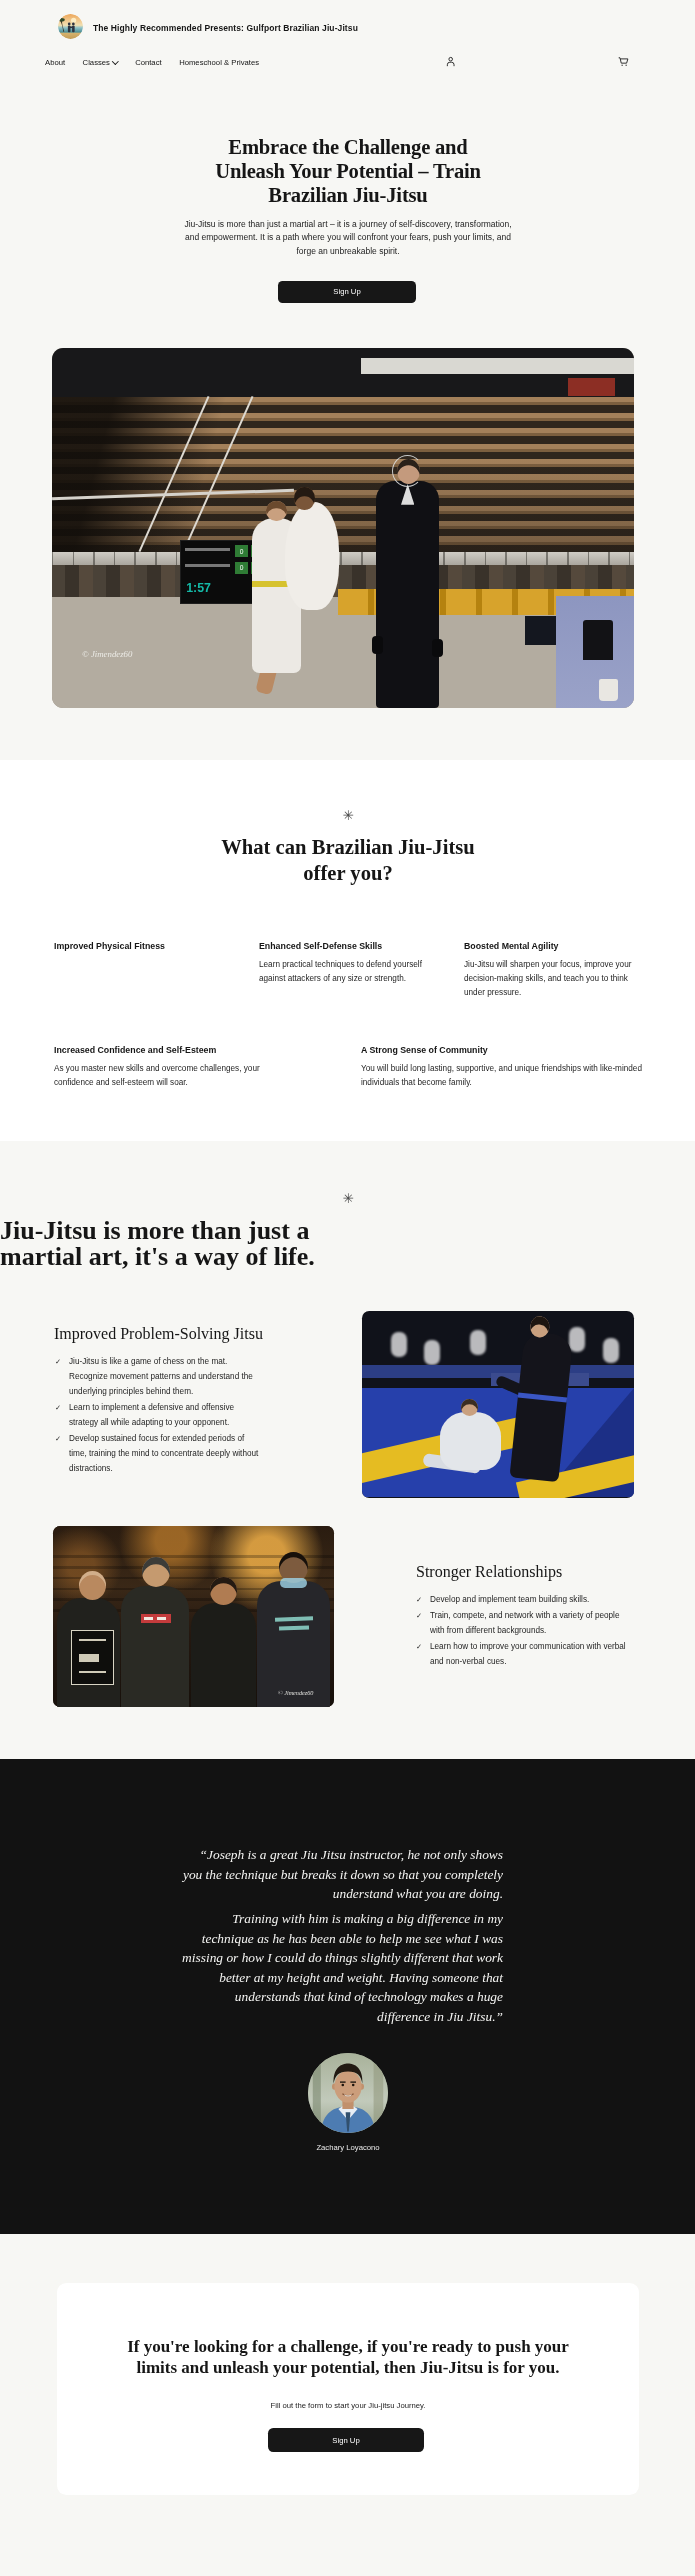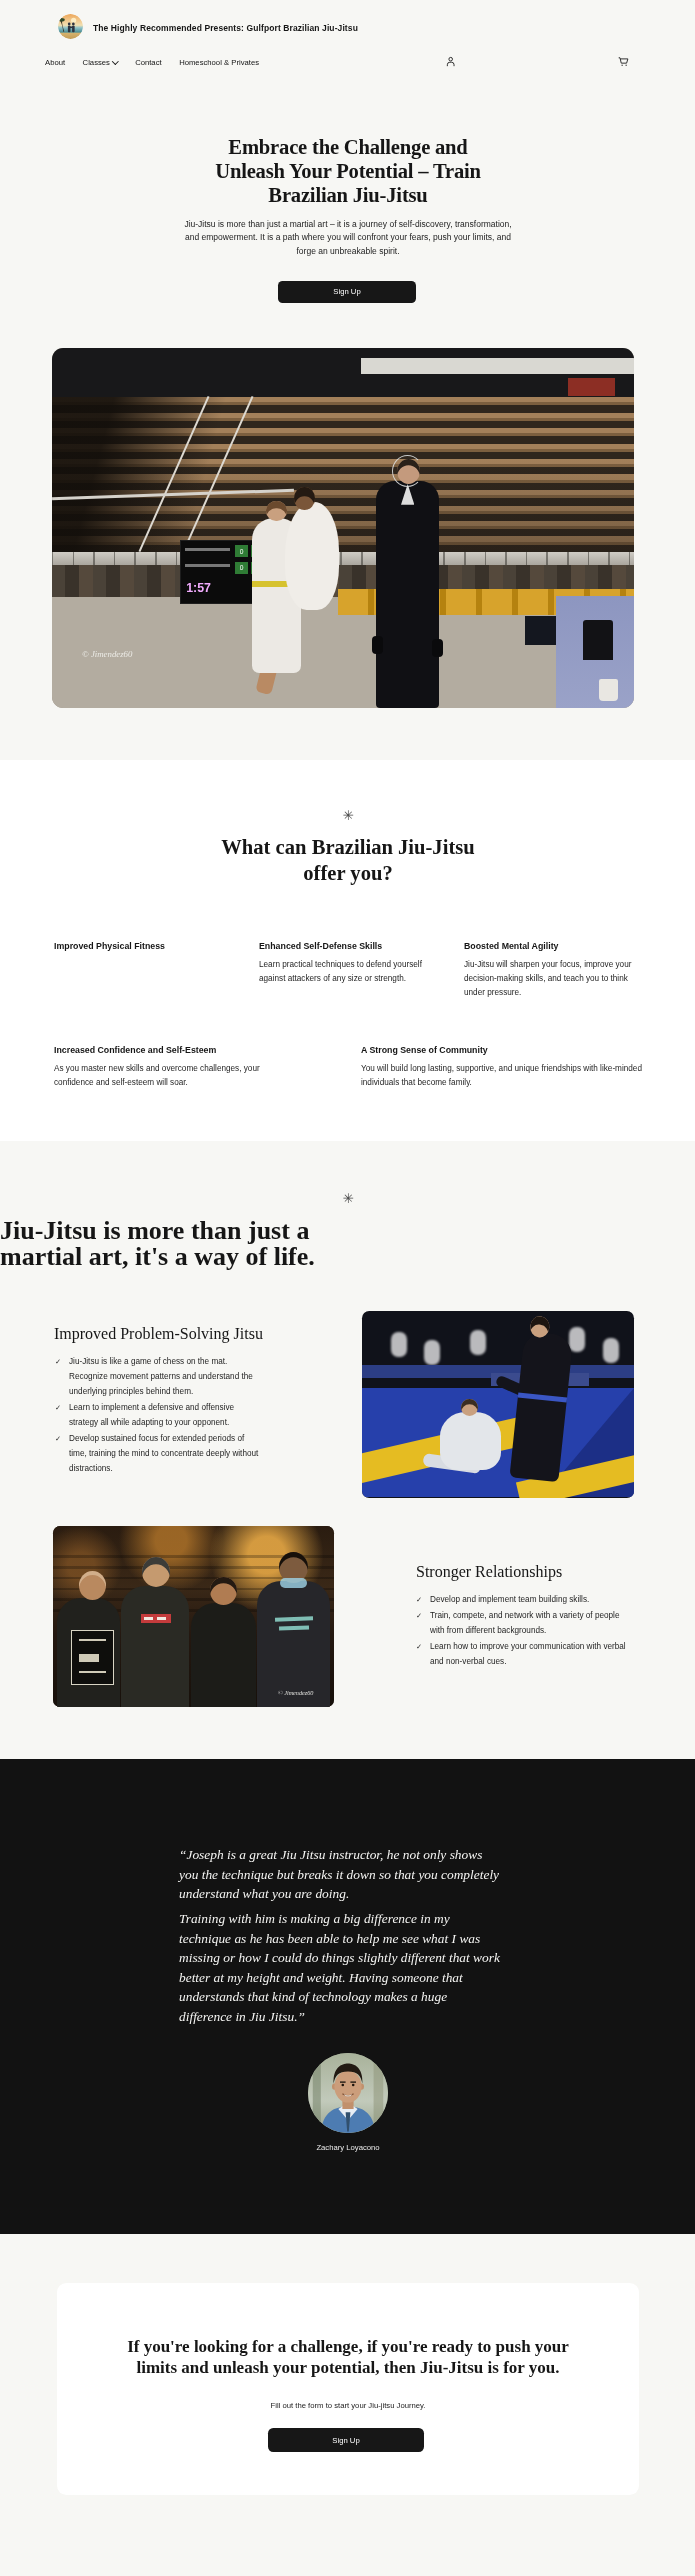--- a/index.html
+++ b/index.html
@@ -52,21 +52,21 @@
   .hp-floor{position:absolute;left:0;top:249px;width:582px;height:111px;background:#b3aca0;}
   .hp-yellow{position:absolute;left:286px;top:241px;width:296px;height:26px;
      background:repeating-linear-gradient(90deg,#d7a32c 0 30px,#b5820f 30px 36px);}
   .hp-kick{position:absolute;left:473px;top:268px;width:109px;height:29px;background:#14171f;
      color:#e8e8ea;font-size:6.7px;font-weight:bold;letter-spacing:0.5px;display:flex;align-items:center;
      justify-content:center;}
   .hp-score{position:absolute;left:128px;top:192px;width:106px;height:62px;background:#0b0b0b;
      border:1.5px solid #1e1e1e;}
   .hp-cell{position:absolute;width:13px;height:12px;color:#fff;font-size:6.7px;display:flex;
      align-items:center;justify-content:center;}
-  .hp-time{position:absolute;left:5.2px;top:40px;color:#f0abfc;font-size:12.4px;font-weight:bold;}
+  .hp-time{position:absolute;left:5.2px;top:40px;color:#14b8a6;font-size:12.4px;font-weight:bold;}
   .hp-nm{position:absolute;left:4.1px;width:45px;height:2.6px;background:#777;}
   .hp-bban{position:absolute;left:0;top:255px;width:176px;height:106px;background:#17171b;}
   .hp-11{position:absolute;left:73px;top:21.6px;color:#e8b82b;font-size:21.6px;font-weight:bold;
      font-style:italic;}
   .hp-ibjjf{position:absolute;left:66px;top:77px;color:#e0b32a;font-size:7.7px;font-weight:bold;
      letter-spacing:0.5px;}
   .hp-mats{position:absolute;left:504px;top:248px;width:78px;height:112px;
      background:linear-gradient(#8d96c0,#9aa2c8);}
   .hp-chair{position:absolute;left:531px;top:272px;width:30px;height:40px;background:#121215;
      border-radius:3.1px 3.1px 0 0;}
@@ -175,21 +175,21 @@
   .gp-f4{left:204px;width:73px;height:126px;background:#26262a;}
   .gp-h4{left:21.6px;top:-29px;width:29px;height:31px;background:#7d5b3e;box-shadow:inset 0 5.2px 0 #17100a;}
   .gp-mask{position:absolute;left:23px;top:-3.1px;width:27px;height:10.3px;border-radius:5.2px;
      background:#9fd4e8;opacity:.8;}
   .gp-tline{position:absolute;height:3.6px;background:#8fd8cc;opacity:.85;transform:rotate(-2deg);}
   .gp-sig{position:absolute;right:20.6px;bottom:11.3px;color:#f4f4f0;font-size:6.2px;font-style:italic;
      font-family:"Liberation Serif",serif;opacity:.9;}
 
   
   .sec-quote{top:1759px;height:475px;background:#121212;color:#f5f5f3;}
-  .quote-wrap{left:0;right:14px;top:86px;text-align:left;}
+  .quote-wrap{left:0;right:14px;top:86px;text-align:right;}
   .quote-wrap p{margin:0 auto;max-width:324px;font-size:13.4px;line-height:19.6px;font-style:italic;
      font-weight:400;}
   .quote-wrap p + p{margin-top:5.2px;}
   .avatar{left:308px;top:294px;width:80px;height:80px;border-radius:50%;overflow:hidden;background:#9aa58f;}
   .quote-author{left:0;right:0;top:384px;text-align:center;font-size:7.7px;color:#eaeaea;}
 
   
   .sec-bottom{top:2234px;height:580px;background:#f7f7f4;}
   .cta-card{left:57px;top:49px;width:582px;height:212px;background:#ffffff;border-radius:9.3px;}
   .cta-h2{position:absolute;left:0;right:0;top:54px;text-align:center;font-size:17px;line-height:20.6px;

